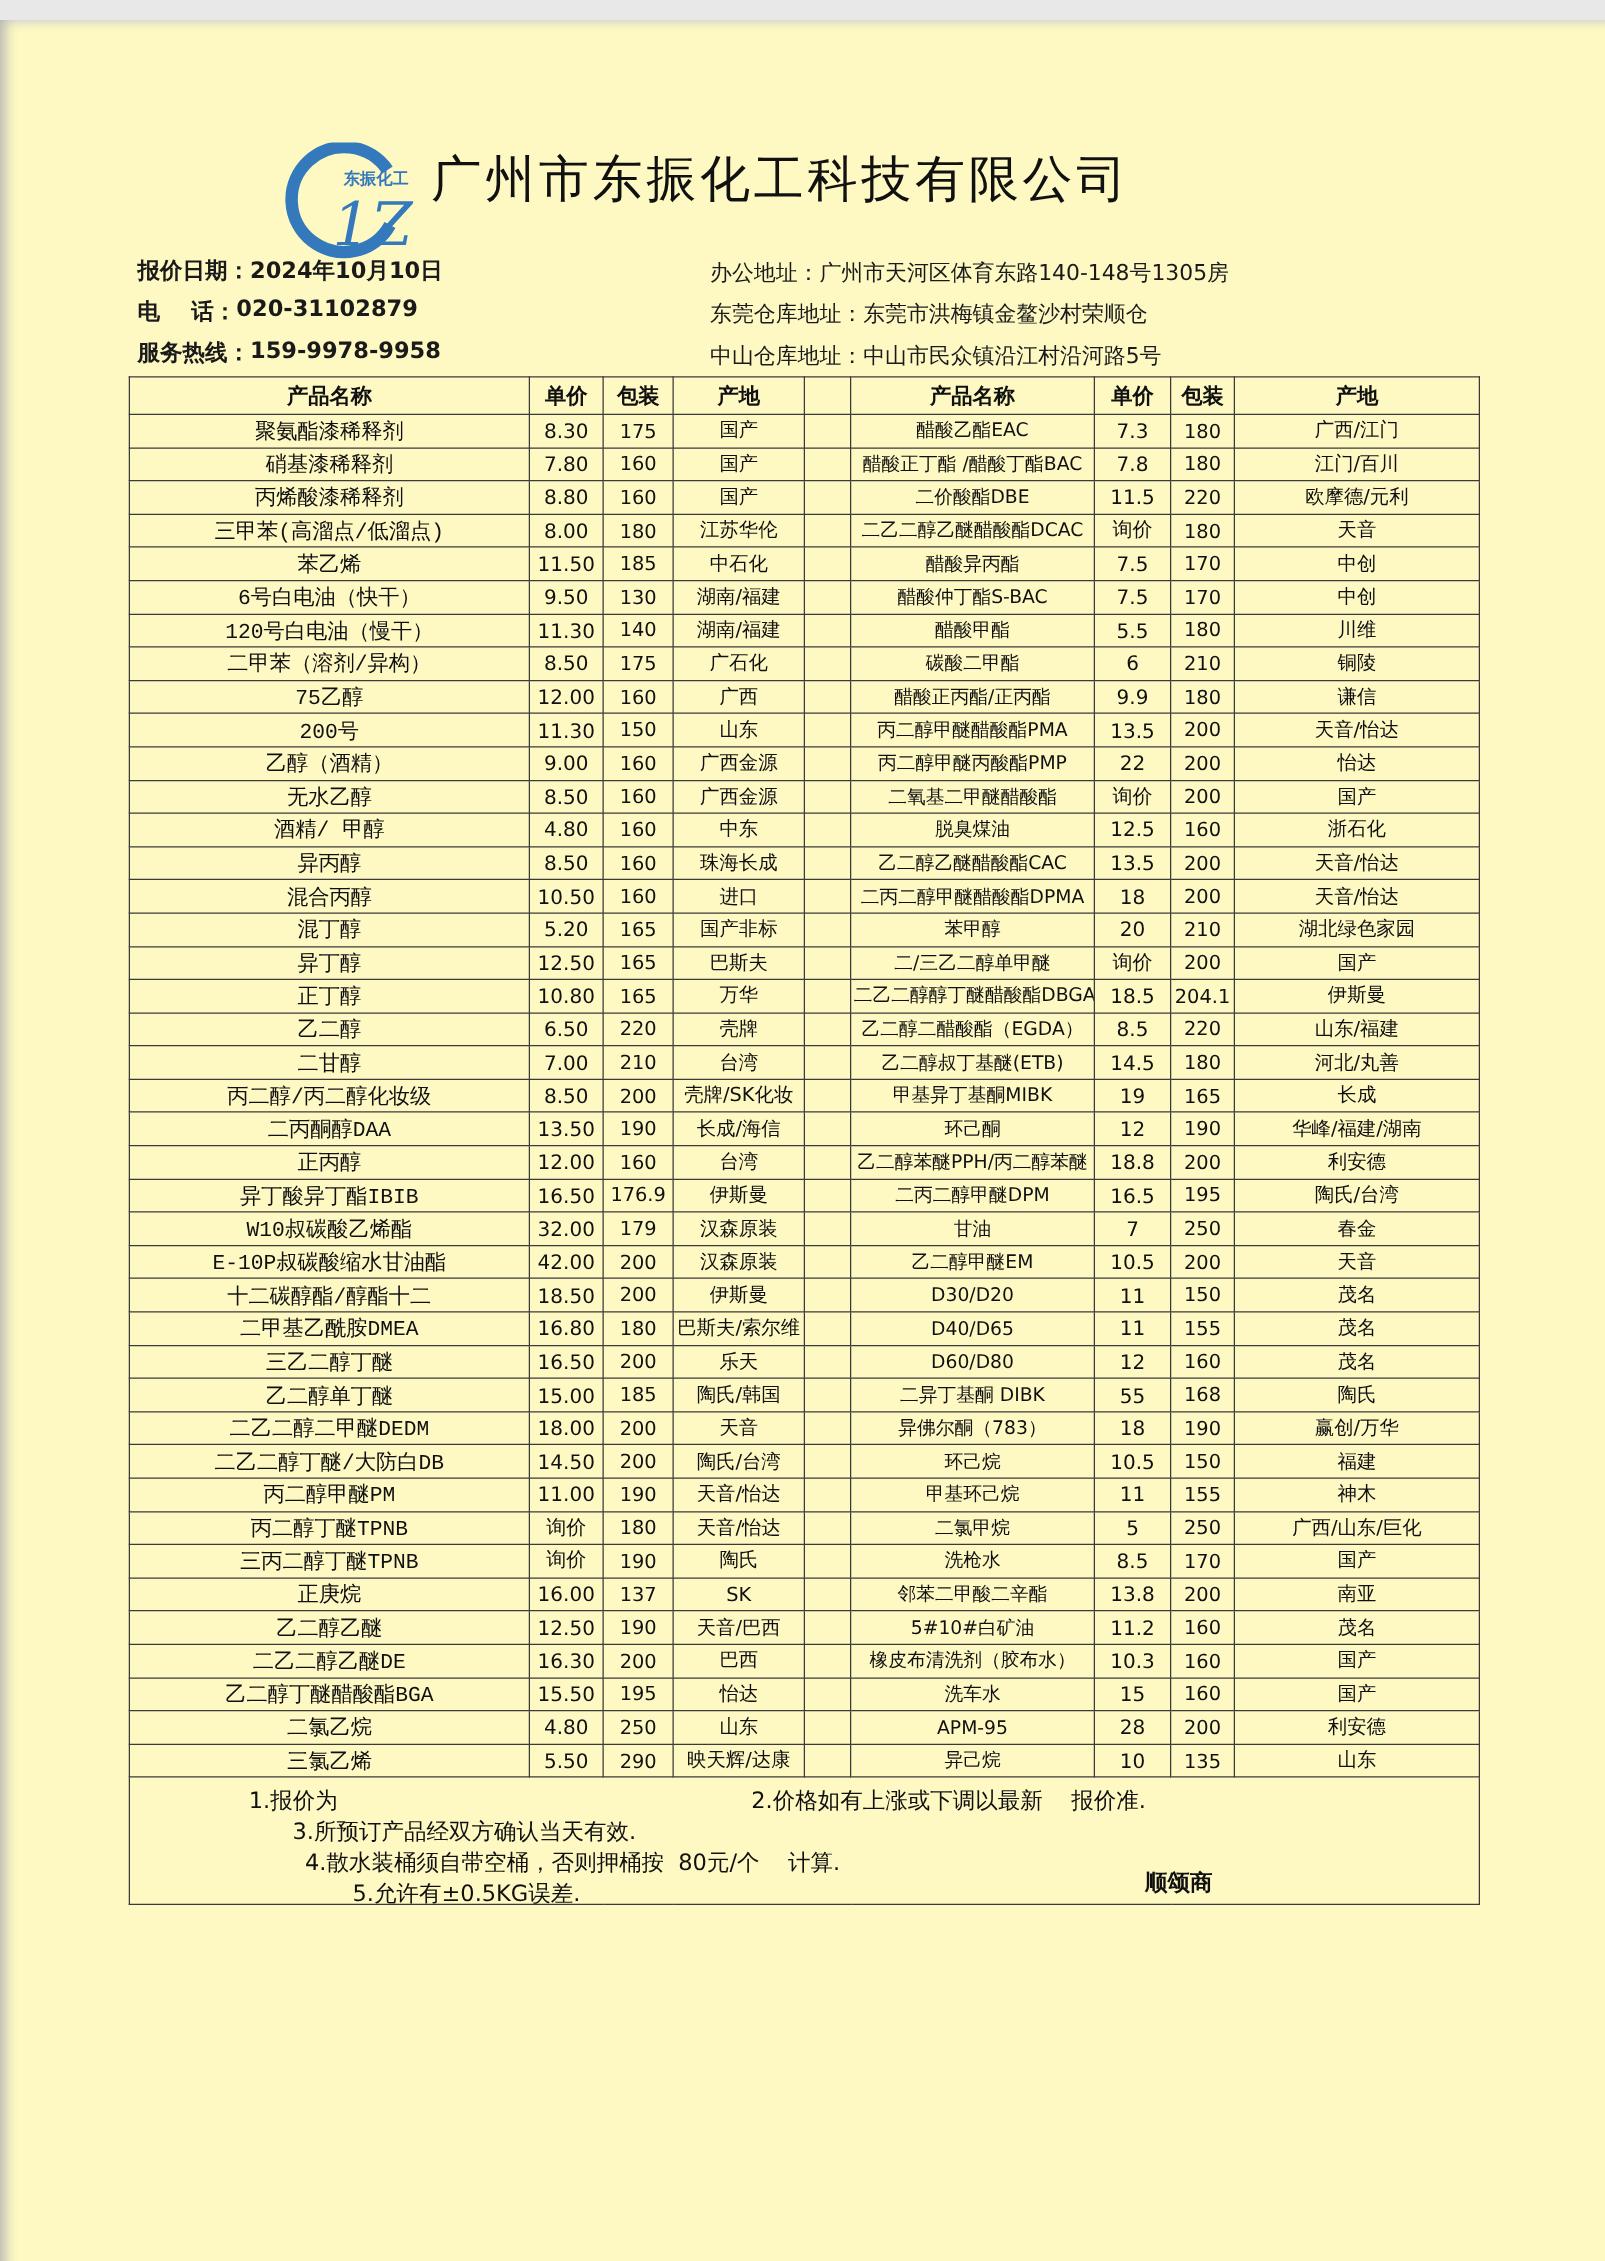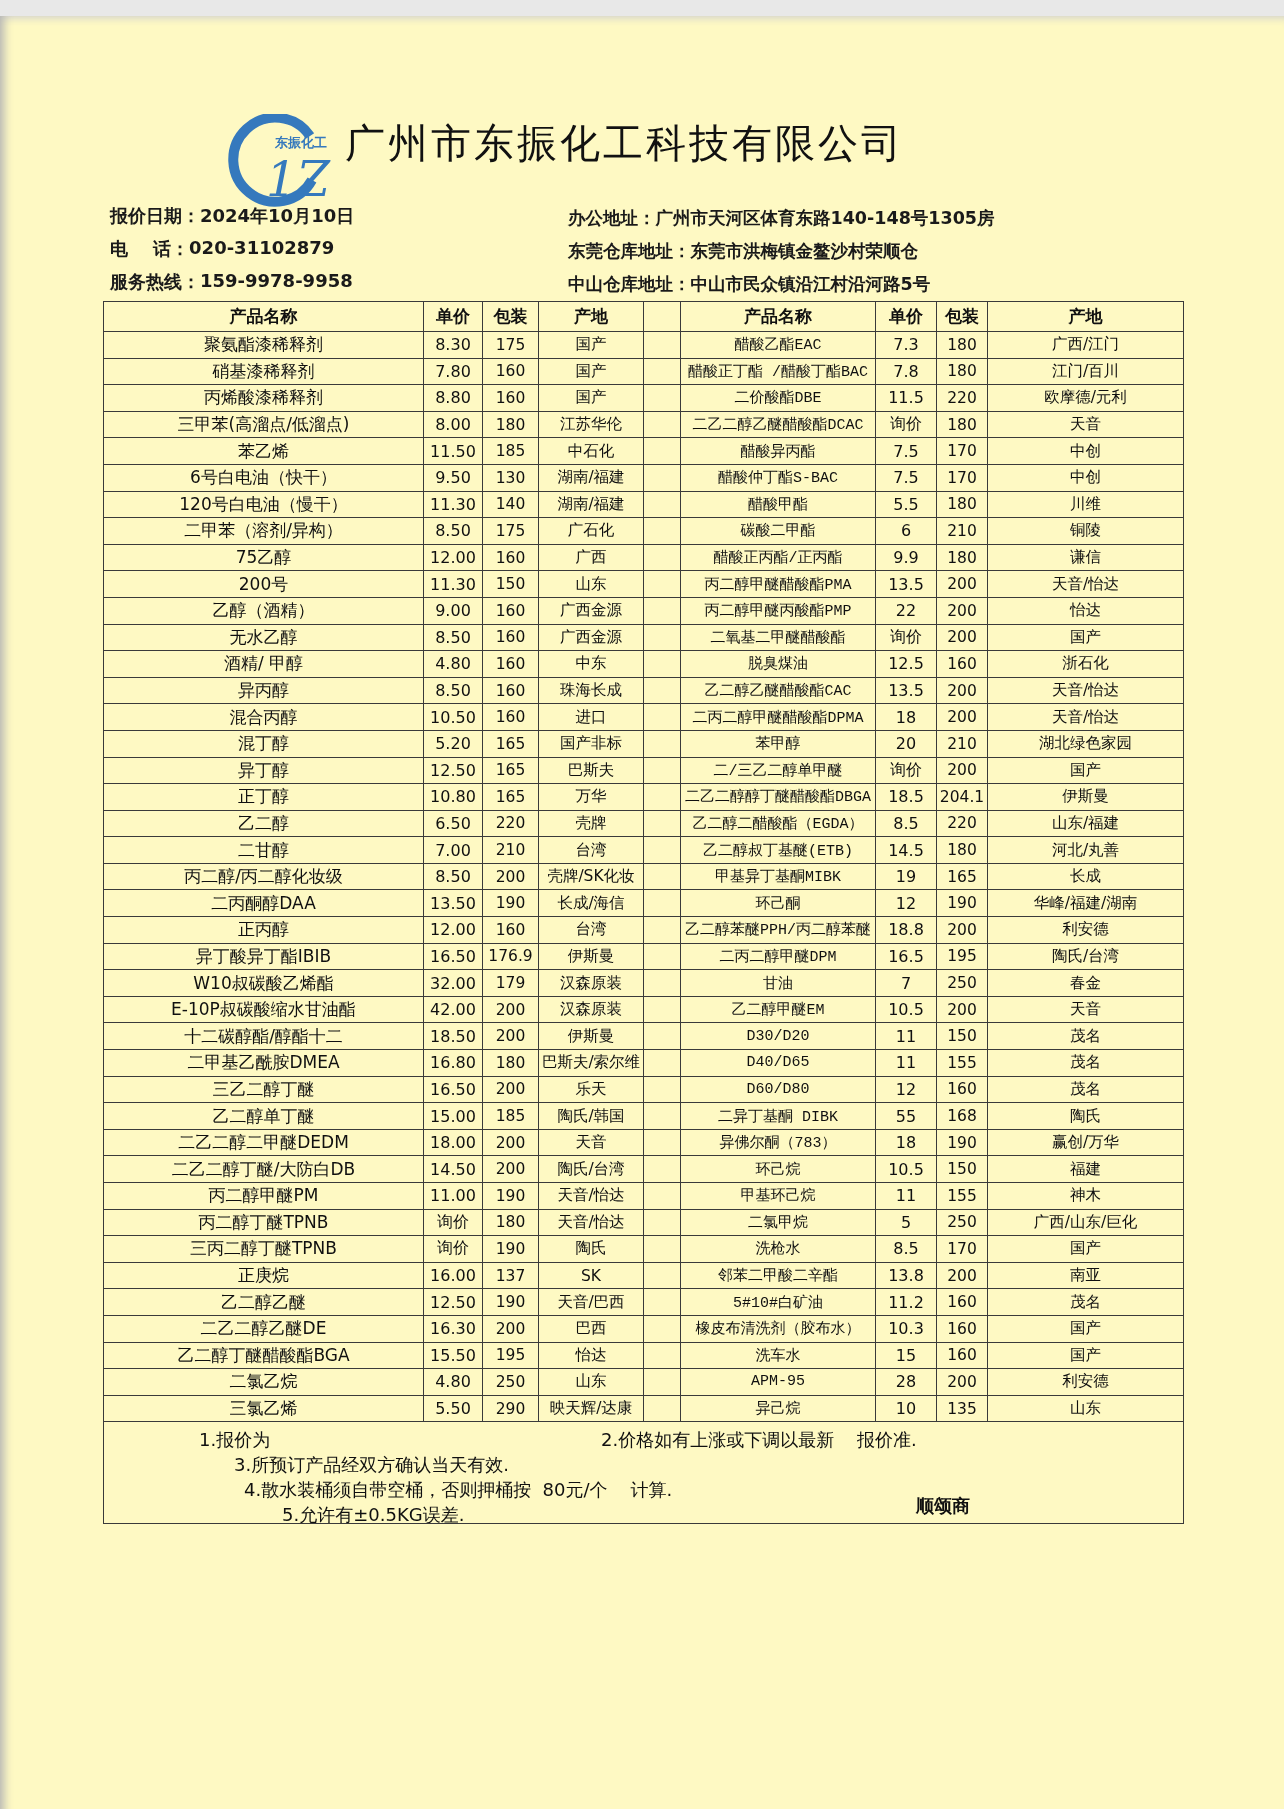--- a/index.html
+++ b/index.html
@@ -12,35 +12,35 @@
   }
   
   .logo{ position:absolute; left:228px; top:98px; width:104px; height:104px; }
   .company{ position:absolute; left:345px; top:100px; font-size:40px; font-weight:400;
             letter-spacing:3px; color:#111; }
   .info-left{ position:absolute; left:110px; top:188px; width:430px; font-size:18px; }
   .info-left .row{ display:flex; margin-bottom:9px; }
   .info-left .lbl{ font-weight:700; white-space:pre; }
   .info-left .val{ font-weight:700; }
   .info-right{ position:absolute; left:568px; top:190px; width:640px; font-size:17.5px; }
-  .info-right .line{ margin-bottom:9px; font-weight:700; }
+  .info-right .line{ margin-bottom:9px; font-weight:400; }
   
   table.price{
     position:absolute; left:103px; top:285px; width:1080px;
     border-collapse:collapse; table-layout:fixed;
   }
   table.price th, table.price td{
     border:1px solid #3a3a3a; text-align:center; vertical-align:middle;
     padding:0 2px; overflow:hidden; white-space:nowrap;
     font-size:15.5px; color:#101010;
   }
   table.price th{ font-size:17px; font-weight:700; height:30px; }
   table.price tr.datarow{ height:26.6px; }
-  table.price td.c0{ font-size:17px; }
-  table.price td.c5{ font-size:15px;font-family:Liberation Mono, monospace; }
+  table.price td.c0{ font-size:17px;font-family:Liberation Mono, monospace; }
+  table.price td.c5{ font-size:15px; }
   table.price td.c1, table.price td.c6{ font-size:16px; }
   
   td.notes-cell{ height:102px; padding:4px 0 0 0 !important; }
   .notes{ position:relative; width:100%; height:100%; text-align:left; font-size:18px; }
   .nline{ position:absolute; white-space:pre; }
   .n1a{ left:95px;  top:2px;  }
   .n1b{ left:497px; top:2px;  }
   .n2 { left:130px; top:27px; }
   .n3 { left:140px; top:52px; }
   .n4 { left:178px; top:77px; }

